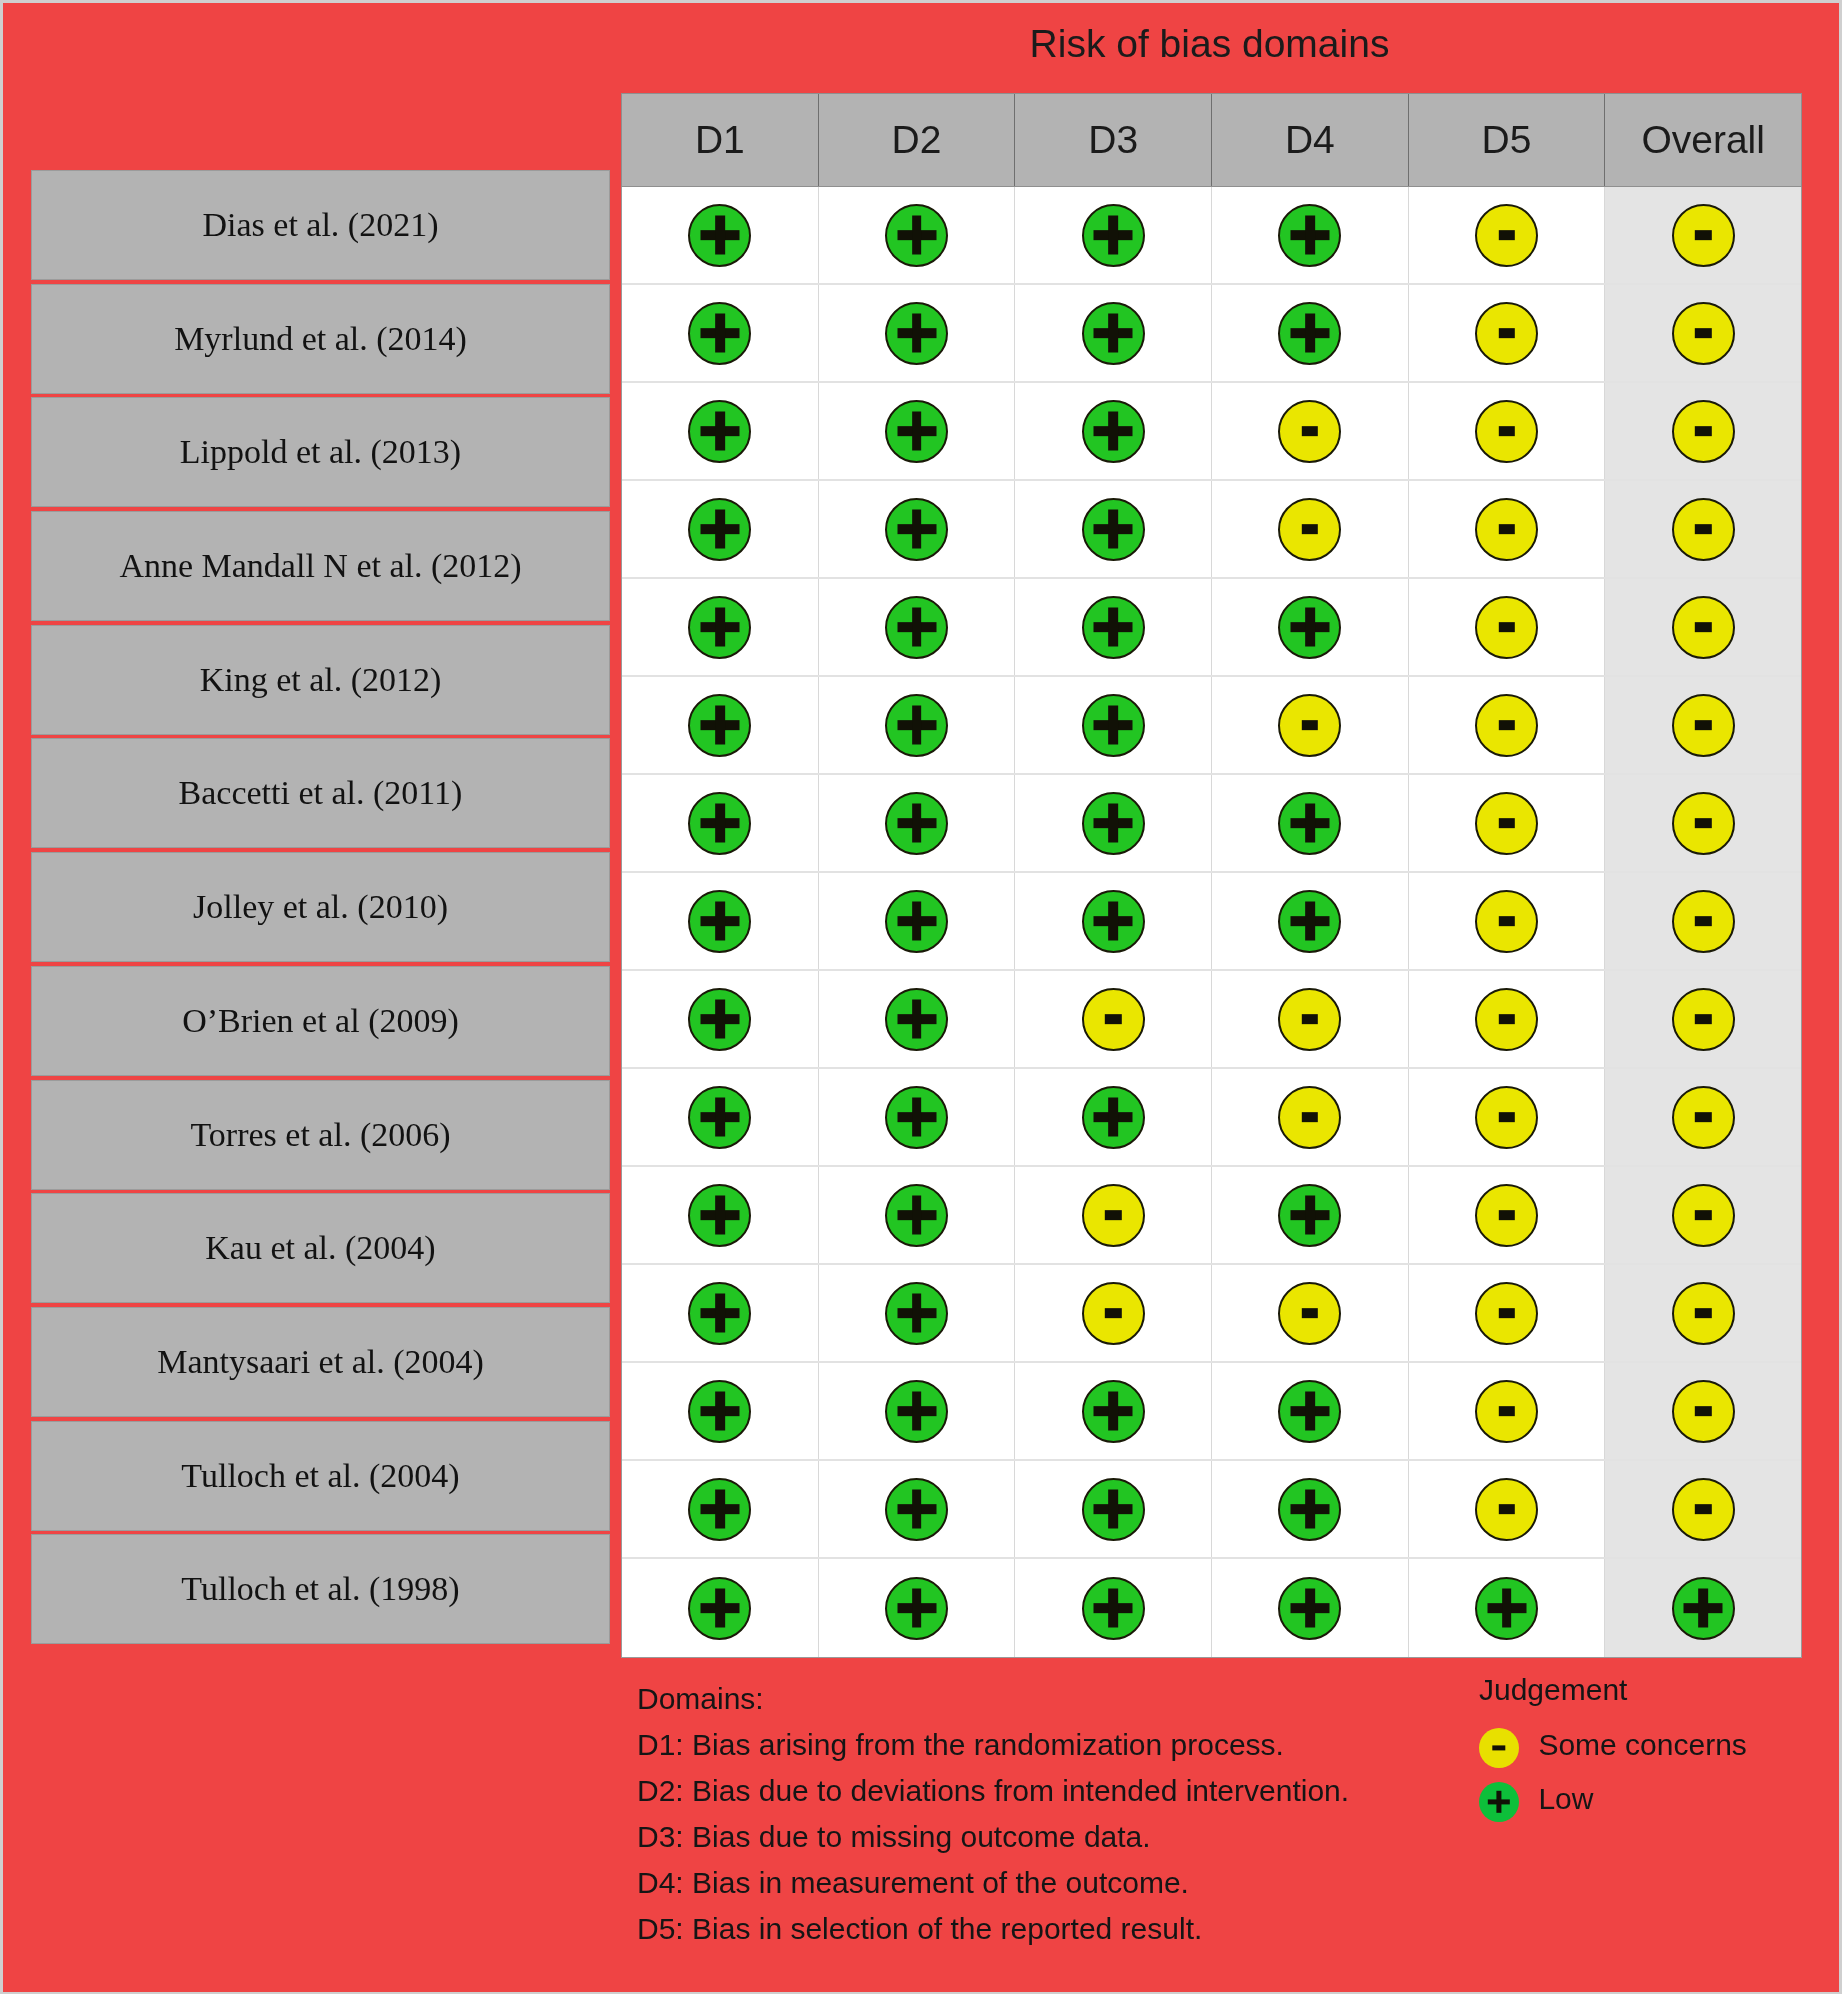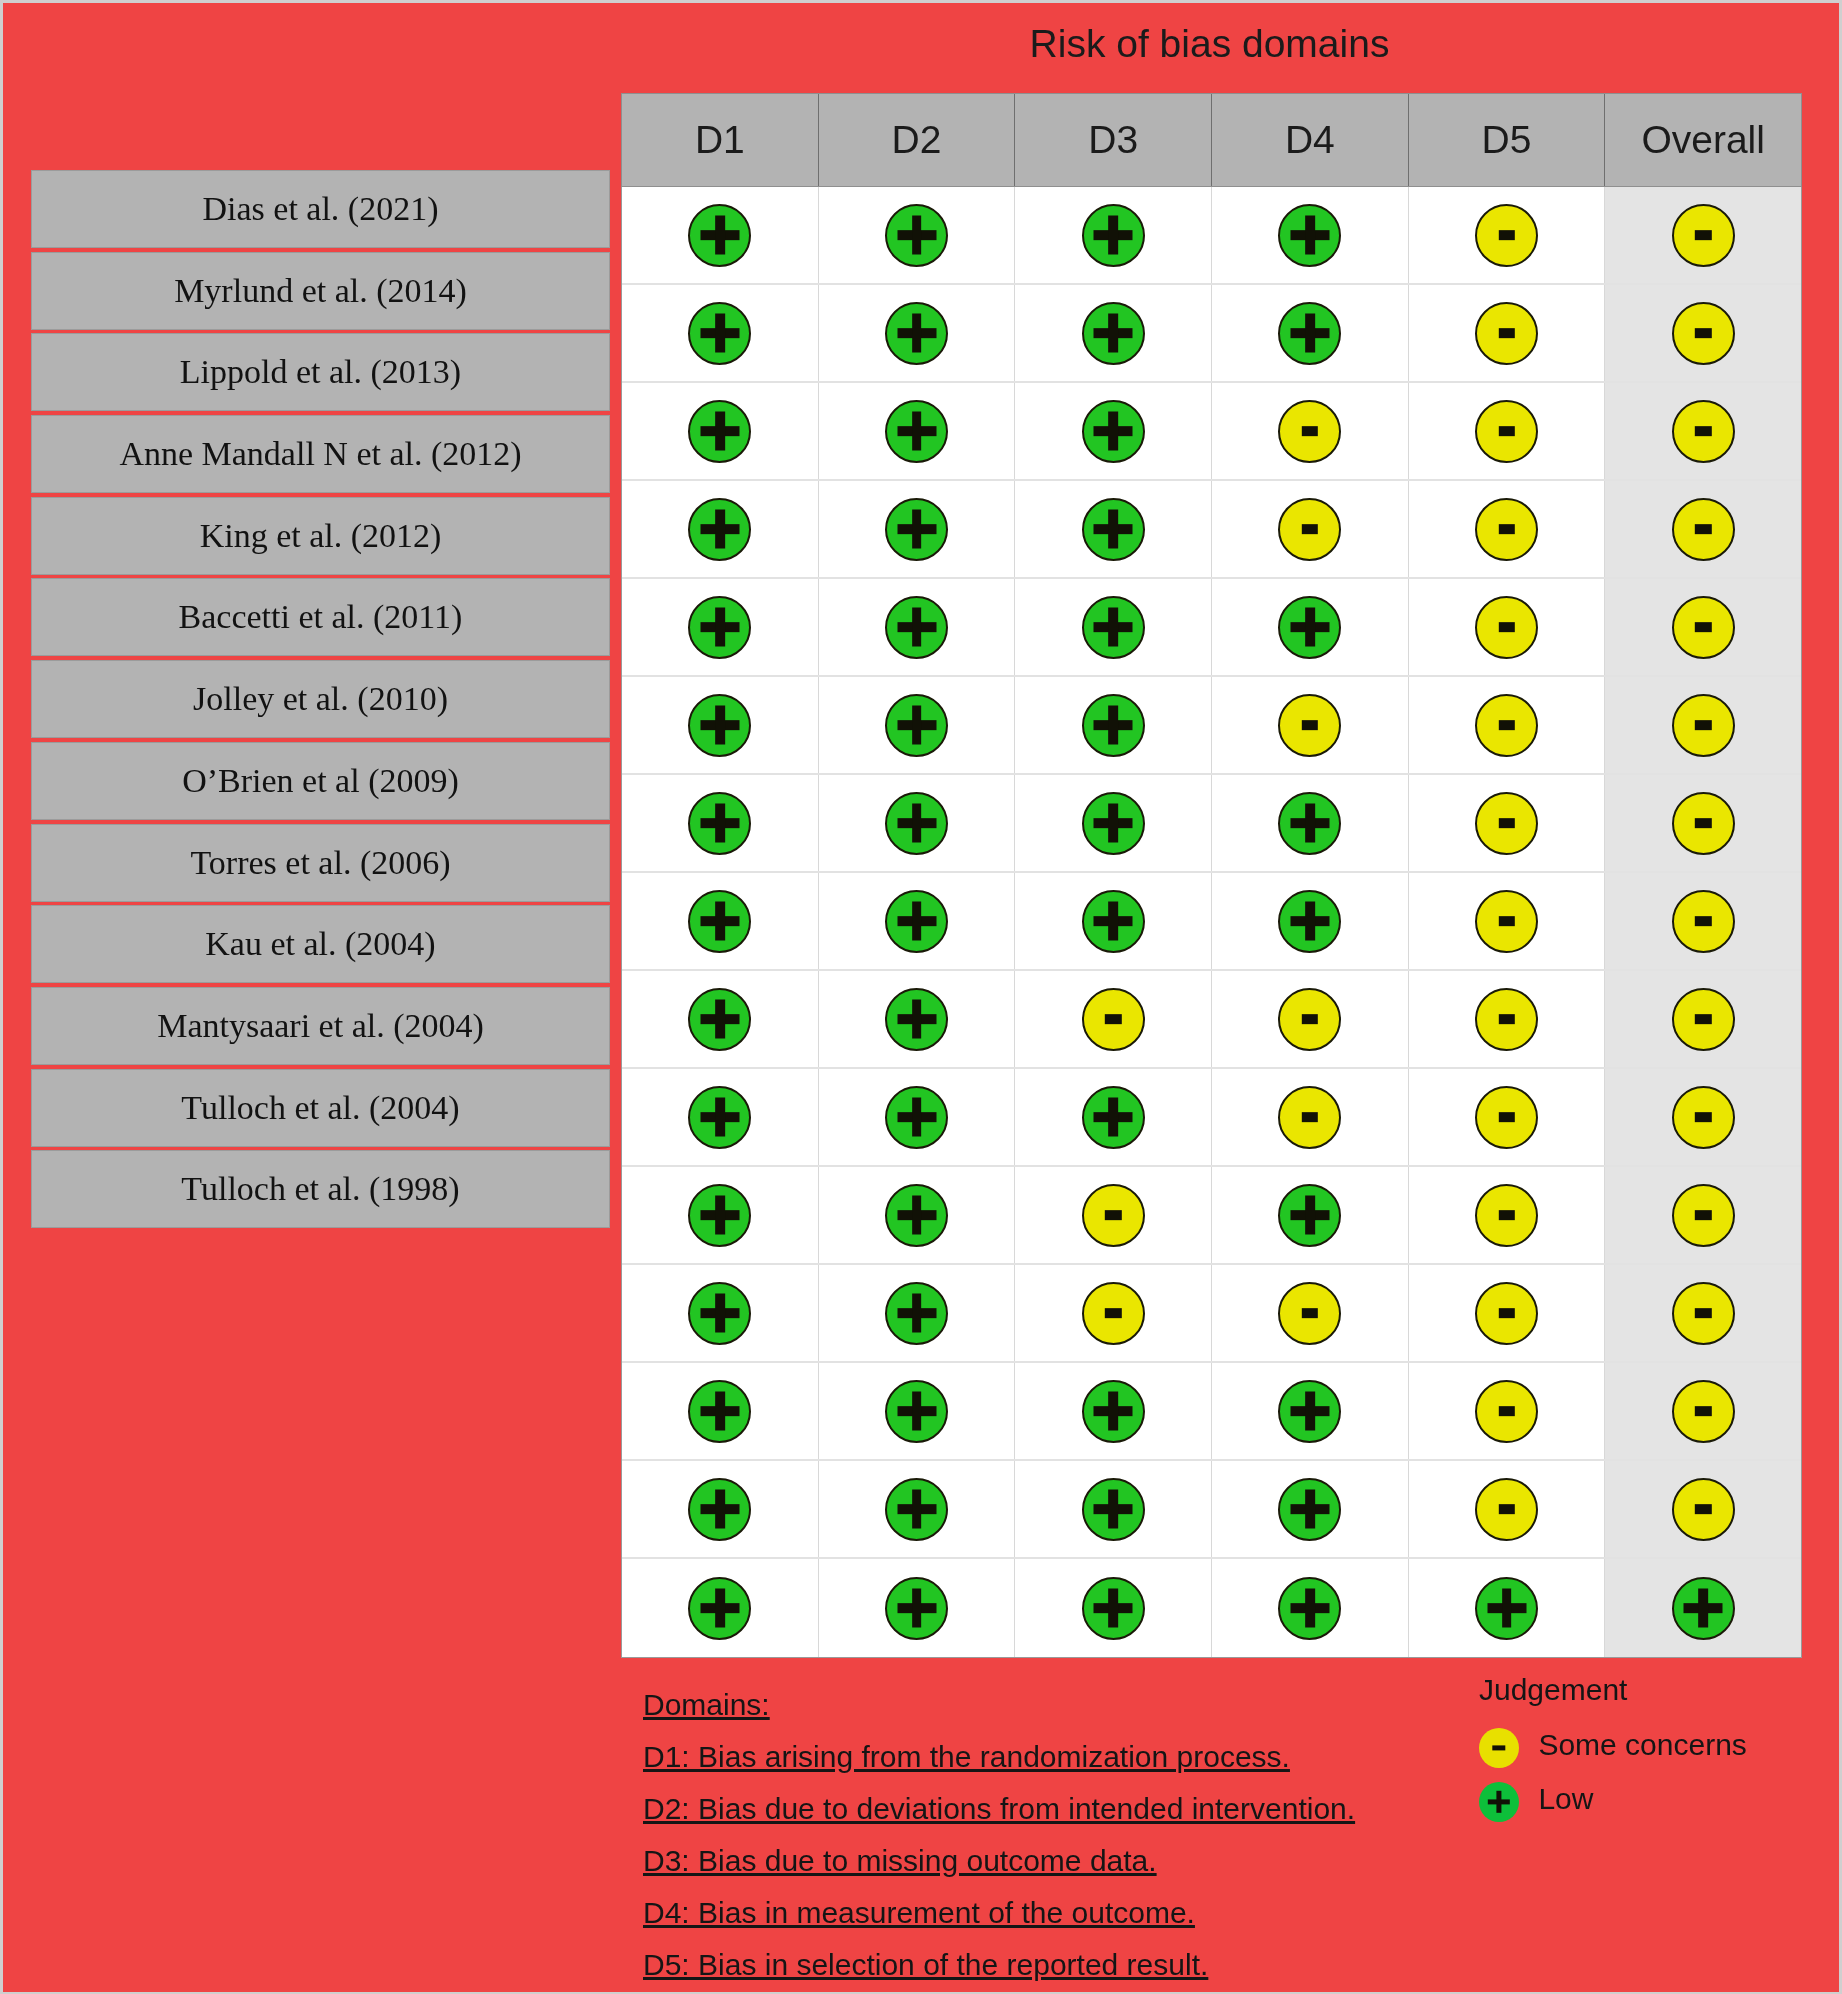--- a/index.html
+++ b/index.html
@@ -48,21 +48,21 @@
 
   
   #labels {
     position: absolute;
     left: 0px;
     top: 77px;
     width: 579px;
   }
   .label-cell {
     box-sizing: border-box;
-    height: 78px;
+    height: 110px;
     margin-bottom: 3.7px;
     background: #b3b3b3;
     border: 0.7px solid #9b9b9b;
     display: flex;
     align-items: center;
     justify-content: center;
     font-family: "Liberation Serif", serif;
     font-size: 34px;
     color: #121212;
     white-space: nowrap;
@@ -155,21 +155,21 @@
   
   #domains-legend {
     position: absolute;
     left: 628px;
     top: 1670px;
     font-size: 30px;
     line-height: 40px;
     color: #151515;
     white-space: nowrap;
   }
-  #domains-legend div { margin: 12px; padding: 0; text-decoration: underline; }
+  #domains-legend div { margin: 6px; padding: 0; }
 
   #judgement-legend {
     position: absolute;
     left: 1476px;
     top: 1670px;
     font-size: 30px;
     color: #151515;
     white-space: nowrap;
   }
   #judgement-legend .jtitle {

